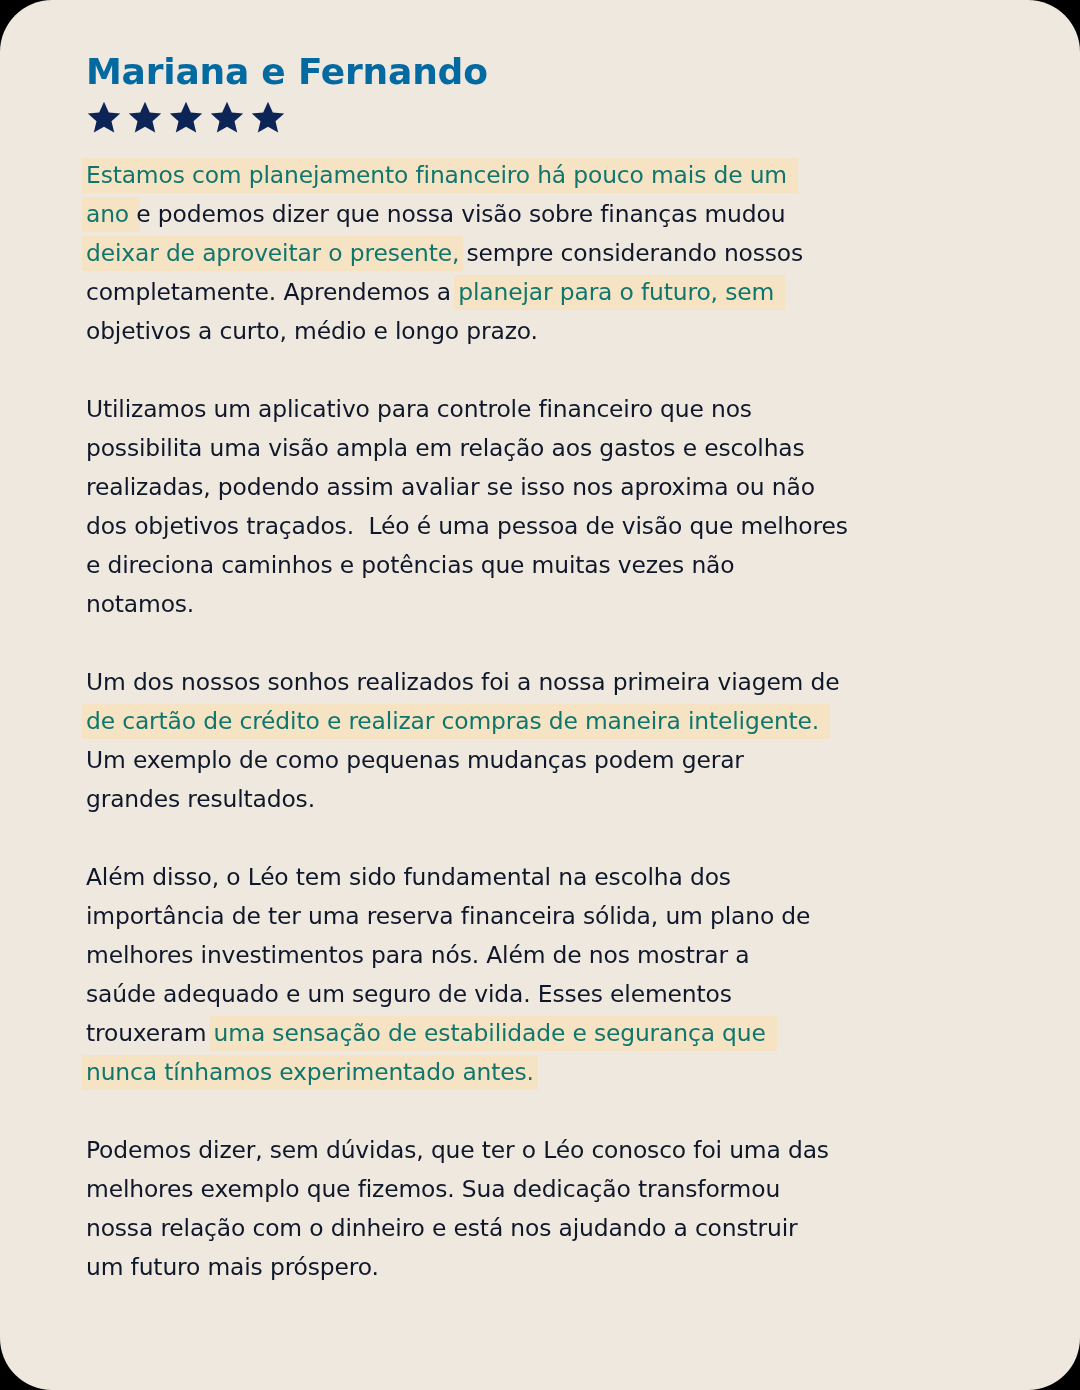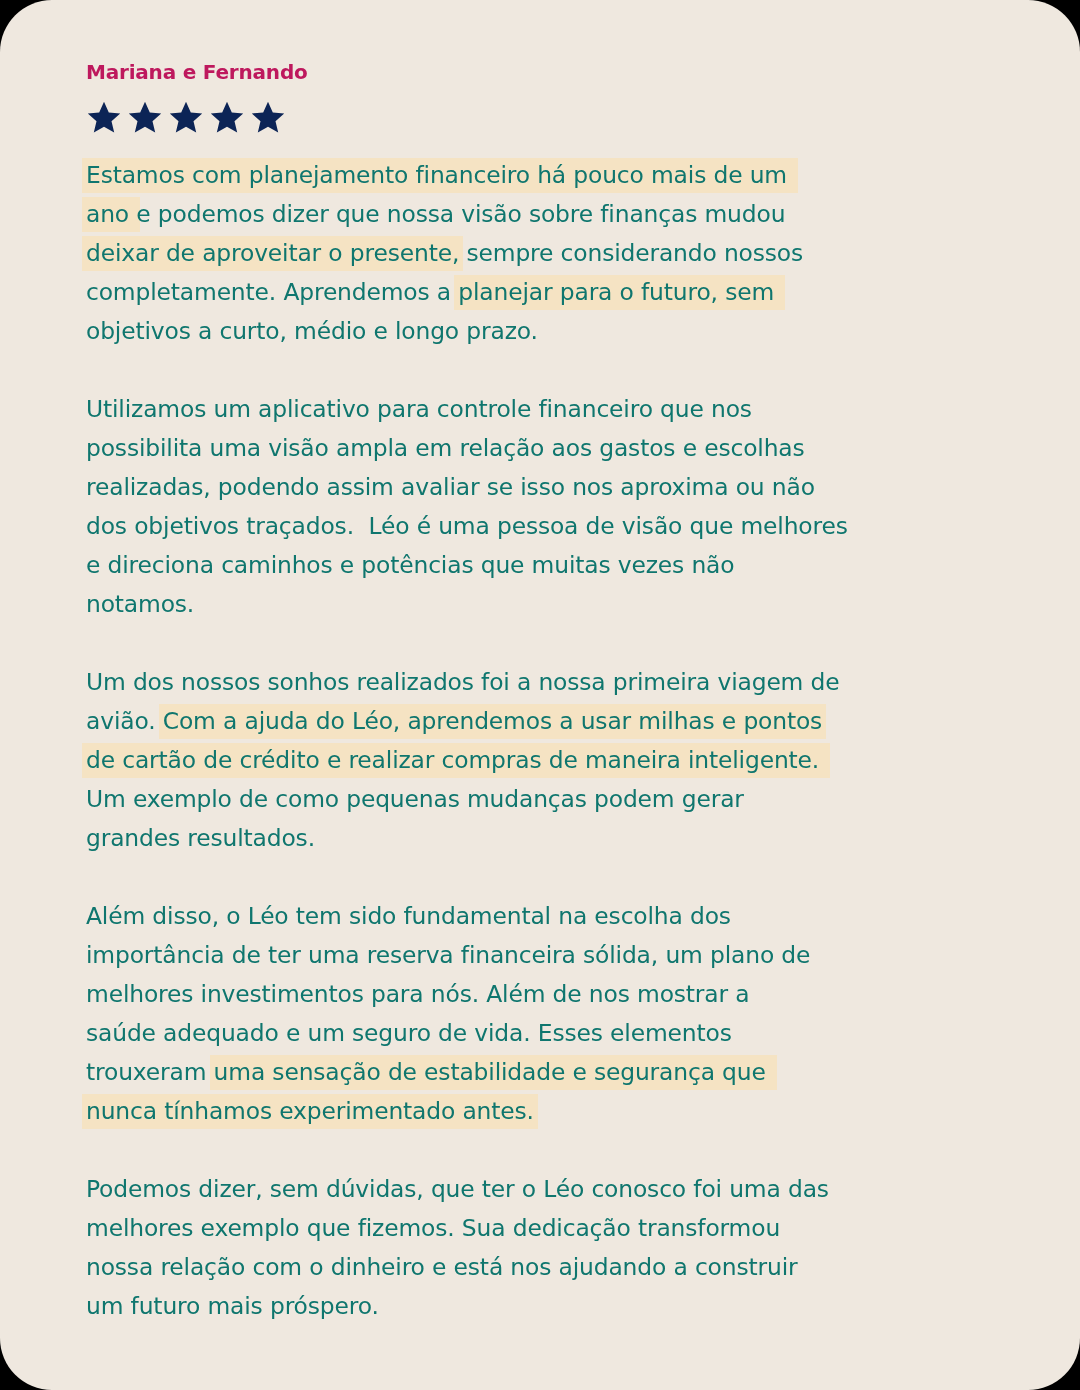--- a/index.html
+++ b/index.html
@@ -19,22 +19,22 @@
       width: 1080px;
       height: 1390px;
       background: #EFE8DF;
       border-radius: 52px;
       box-sizing: border-box;
       padding: 50px 0 0 86px;
     }
     .title {
       font-family: "DejaVu Sans", sans-serif;
       font-weight: bold;
-      font-size: 20px;
-      color: #be185d;
+      font-size: 36px;
+      color: #0369a1;
       margin: 0;
       height: 44px;
       line-height: 44px;
       letter-spacing: -0.2px;
     }
     .stars {
       display: flex;
       gap: 5px;
       margin-top: 5px;
       height: 38px;
@@ -62,21 +62,21 @@
       white-space: pre;
     }
     .seg-hl {
       background: #F5E3C3;
       color: #0f766e;
       padding: 3px 4px 4px 4px;
       margin-left: -4px;
       margin-right: -4px;
     }
     .seg-plain {
-      color: #0f766e;
+      color: #0f172a;
     }
   </style>
 </head>
 <body>
 
 <div class="card">
   <h1 class="title">Mariana e Fernando</h1>
   <div class="stars" id="stars">
       <span class="star">
         <svg viewBox="0 0 24 24">
@@ -115,21 +115,20 @@
       <div class="paragraph">
         <div class="line"><span class="seg-plain">Utilizamos um aplicativo para controle financeiro que nos</span></div>
         <div class="line"><span class="seg-plain">possibilita uma visão ampla em relação aos gastos e escolhas</span></div>
         <div class="line"><span class="seg-plain">realizadas, podendo assim avaliar se isso nos aproxima ou não</span></div>
         <div class="line"><span class="seg-plain">dos objetivos traçados.  Léo é uma pessoa de visão que melhores</span></div>
         <div class="line"><span class="seg-plain">e direciona caminhos e potências que muitas vezes não</span></div>
         <div class="line"><span class="seg-plain">notamos.</span></div>
       </div>
       <div class="paragraph">
         <div class="line"><span class="seg-plain">Um dos nossos sonhos realizados foi a nossa primeira viagem de</span></div>
-        <div class="line"><span class="seg-plain">avião. </span><span class="seg-hl">Com a ajuda do Léo, aprendemos a usar milhas e pontos</span></div>
         <div class="line"><span class="seg-hl">de cartão de crédito e realizar compras de maneira inteligente. </span></div>
         <div class="line"><span class="seg-plain">Um exemplo de como pequenas mudanças podem gerar</span></div>
         <div class="line"><span class="seg-plain">grandes resultados.</span></div>
       </div>
       <div class="paragraph">
         <div class="line"><span class="seg-plain">Além disso, o Léo tem sido fundamental na escolha dos</span></div>
         <div class="line"><span class="seg-plain">importância de ter uma reserva financeira sólida, um plano de</span></div>
         <div class="line"><span class="seg-plain">melhores investimentos para nós. Além de nos mostrar a</span></div>
         <div class="line"><span class="seg-plain">saúde adequado e um seguro de vida. Esses elementos</span></div>
         <div class="line"><span class="seg-plain">trouxeram </span><span class="seg-hl">uma sensação de estabilidade e segurança que </span></div>

